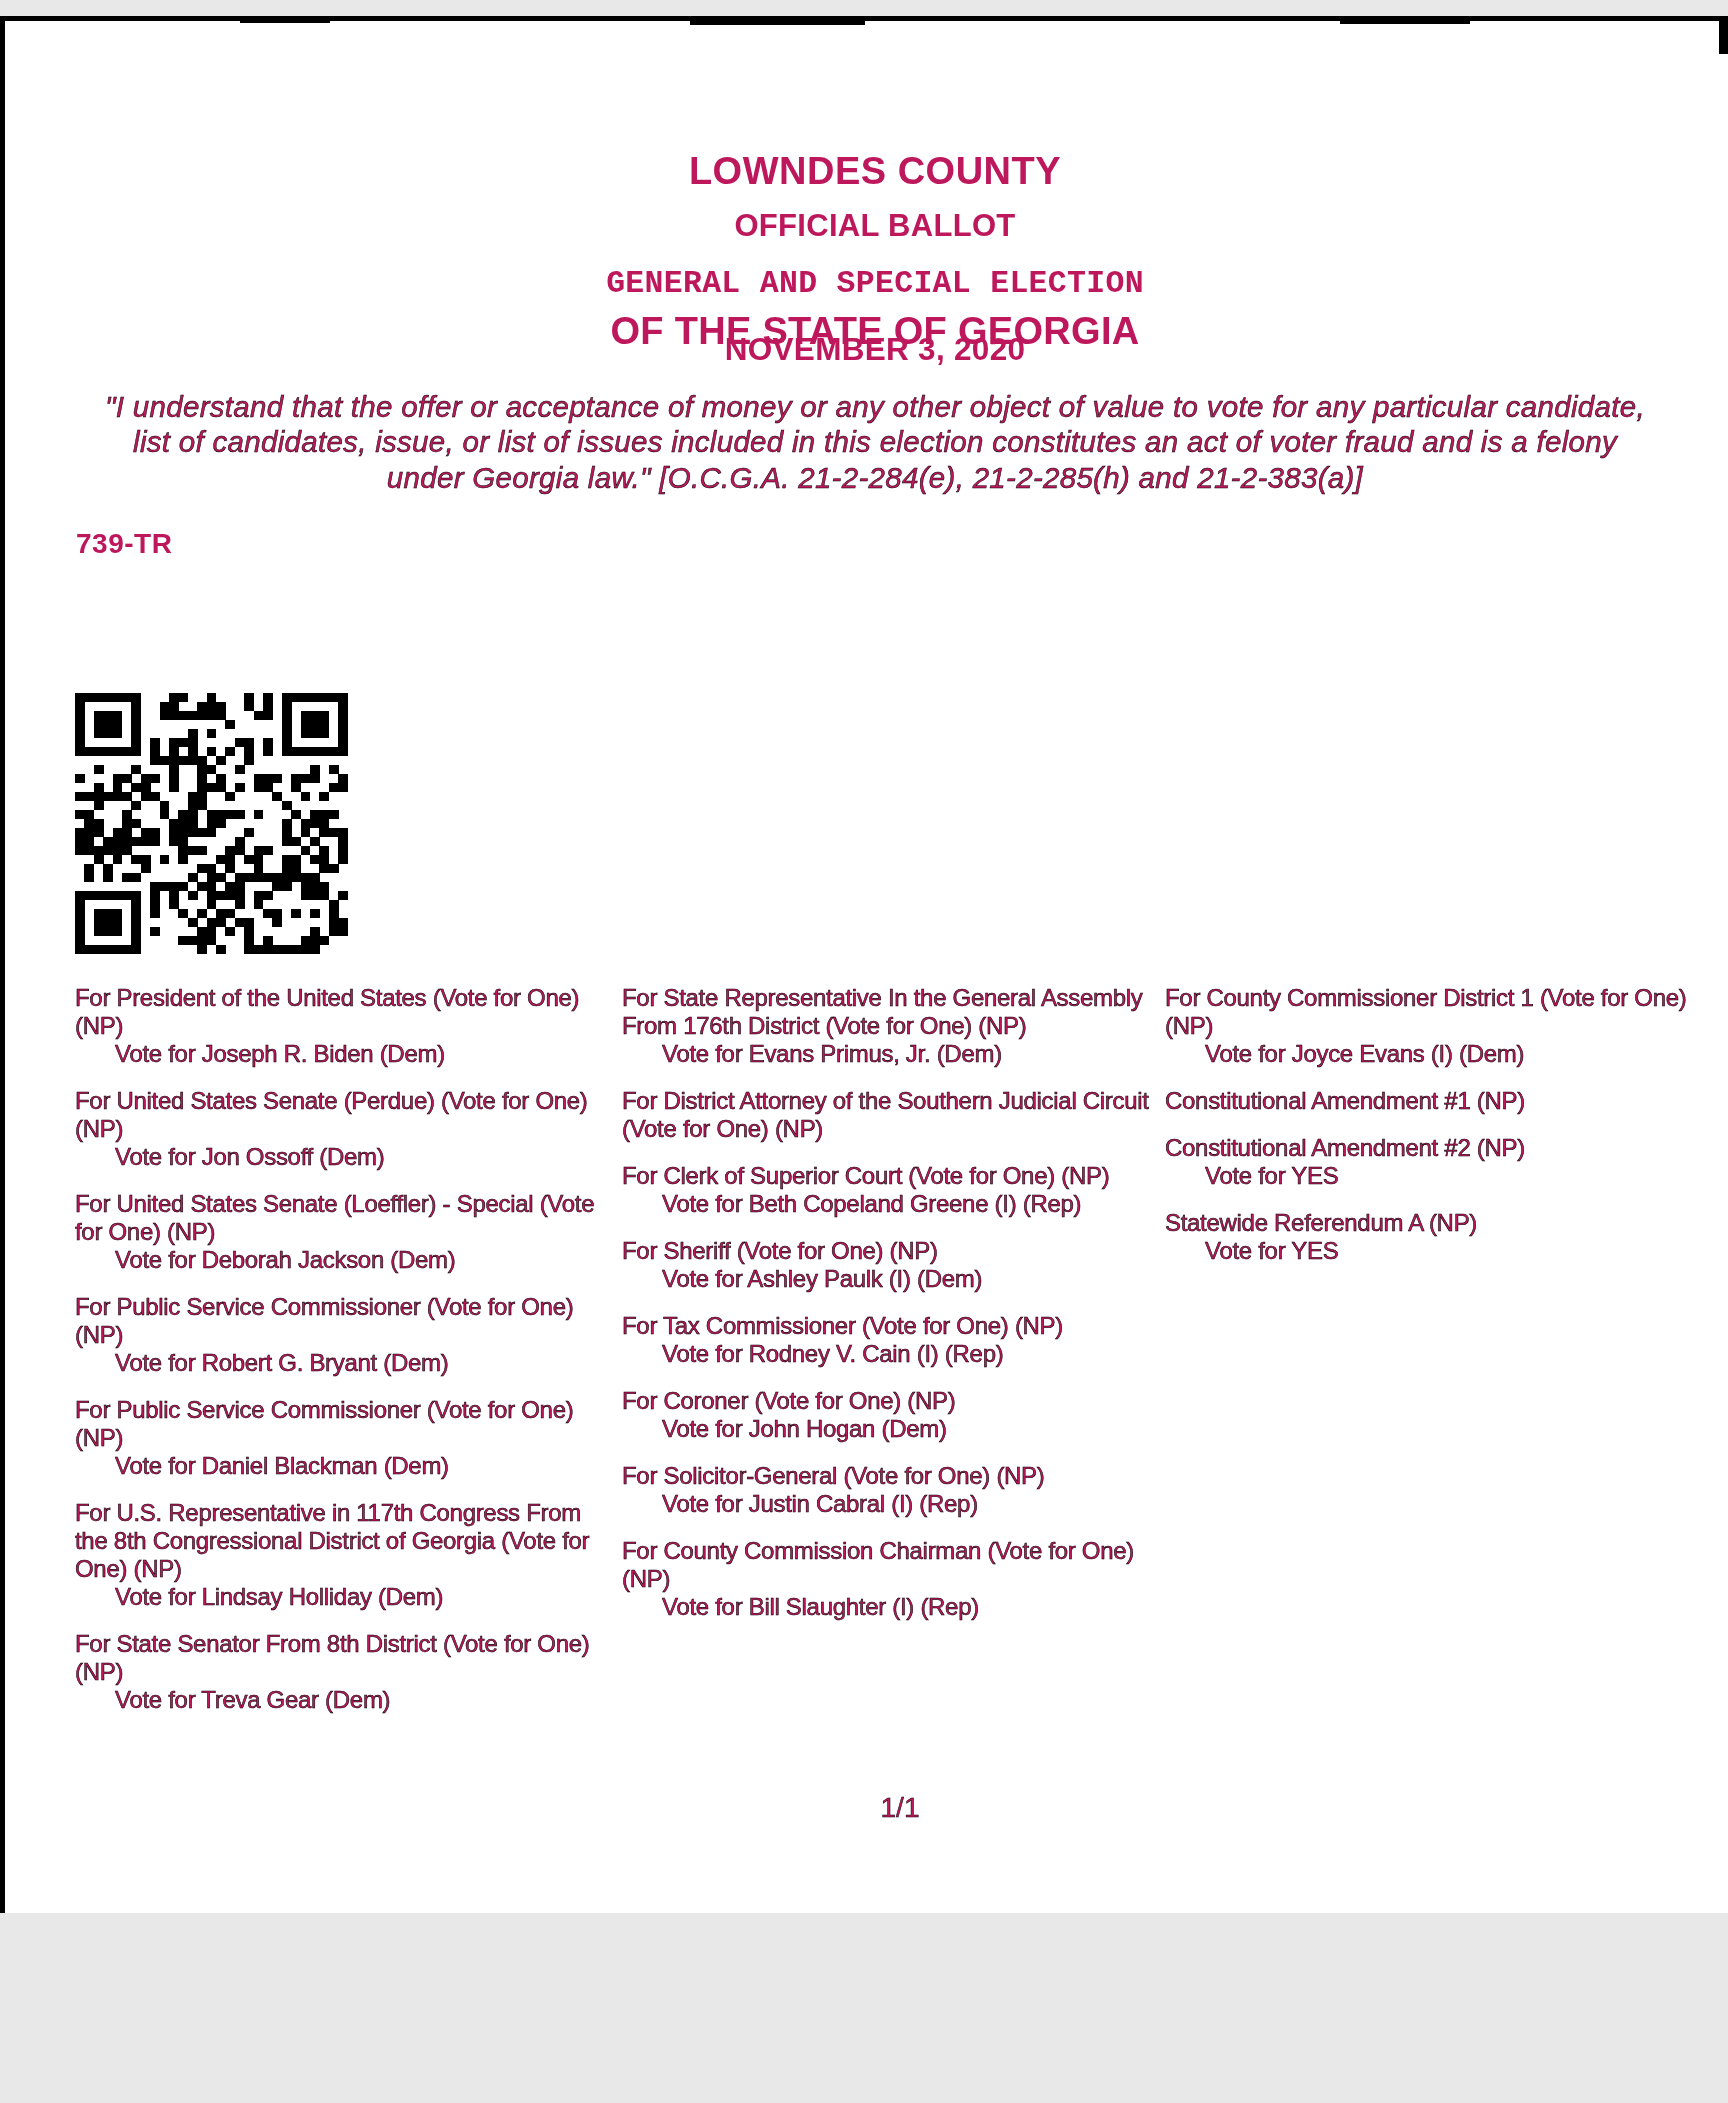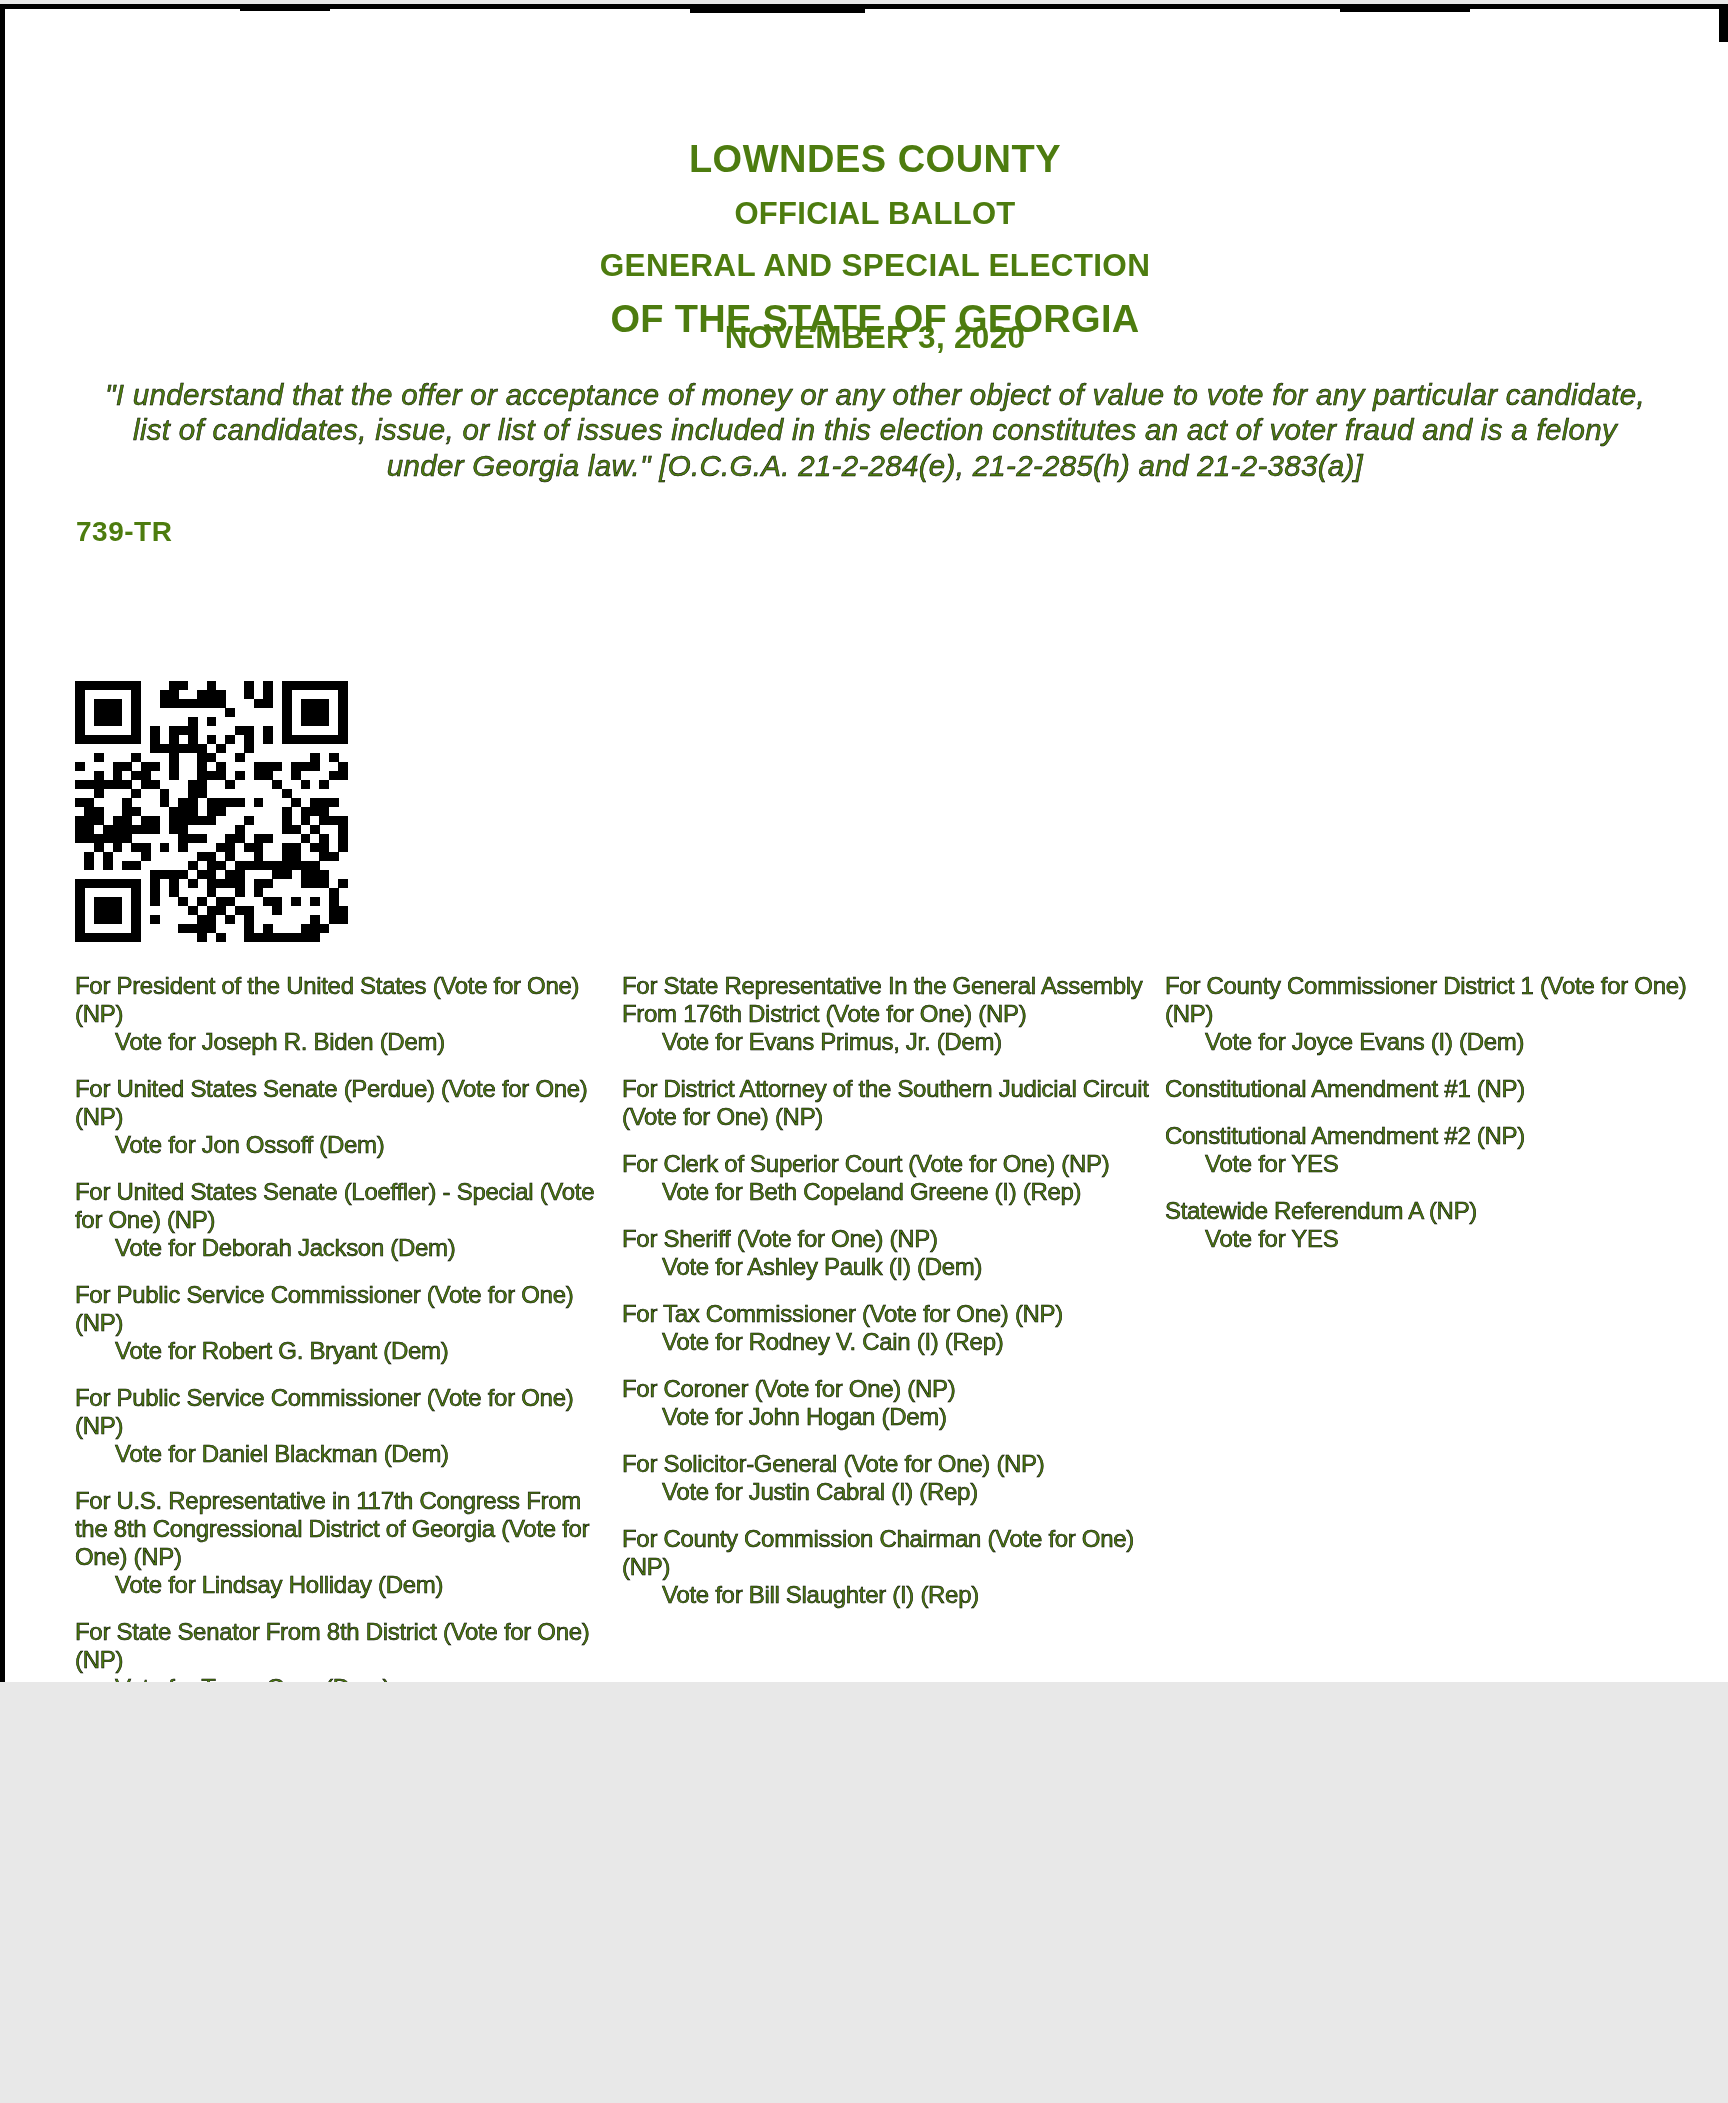--- a/index.html
+++ b/index.html
@@ -1,27 +1,27 @@
 <!DOCTYPE html>
 <html><head>
 <meta charset="utf-8">
 <style>
   html,body{margin:0;padding:0;background:#e8e8e8;}
   .page{
-    position:relative;width:1728px;height:1678px;background:#ffffff;
-    overflow:hidden;font-family:"Liberation Sans",sans-serif;color:#4d7c0f;
-    margin:4px auto;
+    position:relative;width:1728px;height:1897px;background:#ffffff;
+    overflow:hidden;font-family:"Liberation Sans",sans-serif;color:#be185d;
+    margin:16px auto;
   }
   
   .edge{position:absolute;background:#000;}
   
   .hline{position:absolute;left:75px;width:1600px;text-align:center;font-weight:700;white-space:nowrap;}
   .t-county{top:134px;font-size:38px;letter-spacing:0.5px;}
   .t-official{top:192px;font-size:31px;letter-spacing:0.3px;}
-  .t-eline1{top:243px;font-size:31.5px;letter-spacing:0.3px;}
+  .t-eline1{top:250px;font-size:31.5px;letter-spacing:0.3px;font-family:Liberation Mono, monospace;}
   .t-eline2{top:294px;font-size:38px;letter-spacing:0.3px;}
   .t-date{top:315px;font-size:31.5px;letter-spacing:0.3px;}
   
   .disc{position:absolute;left:30px;width:1690px;text-align:center;font-style:italic;
         font-size:29.5px;white-space:nowrap;-webkit-text-stroke:0.5px #000;letter-spacing:0.3px;}
   .d1{top:374px;} .d2{top:409px;} .d3{top:445px;}
   .ballot-code{position:absolute;left:76px;top:512px;font-size:28px;font-weight:700;letter-spacing:0.5px;}
   
   .qr{position:absolute;left:75px;top:677px;width:273px;height:261px;}
   

